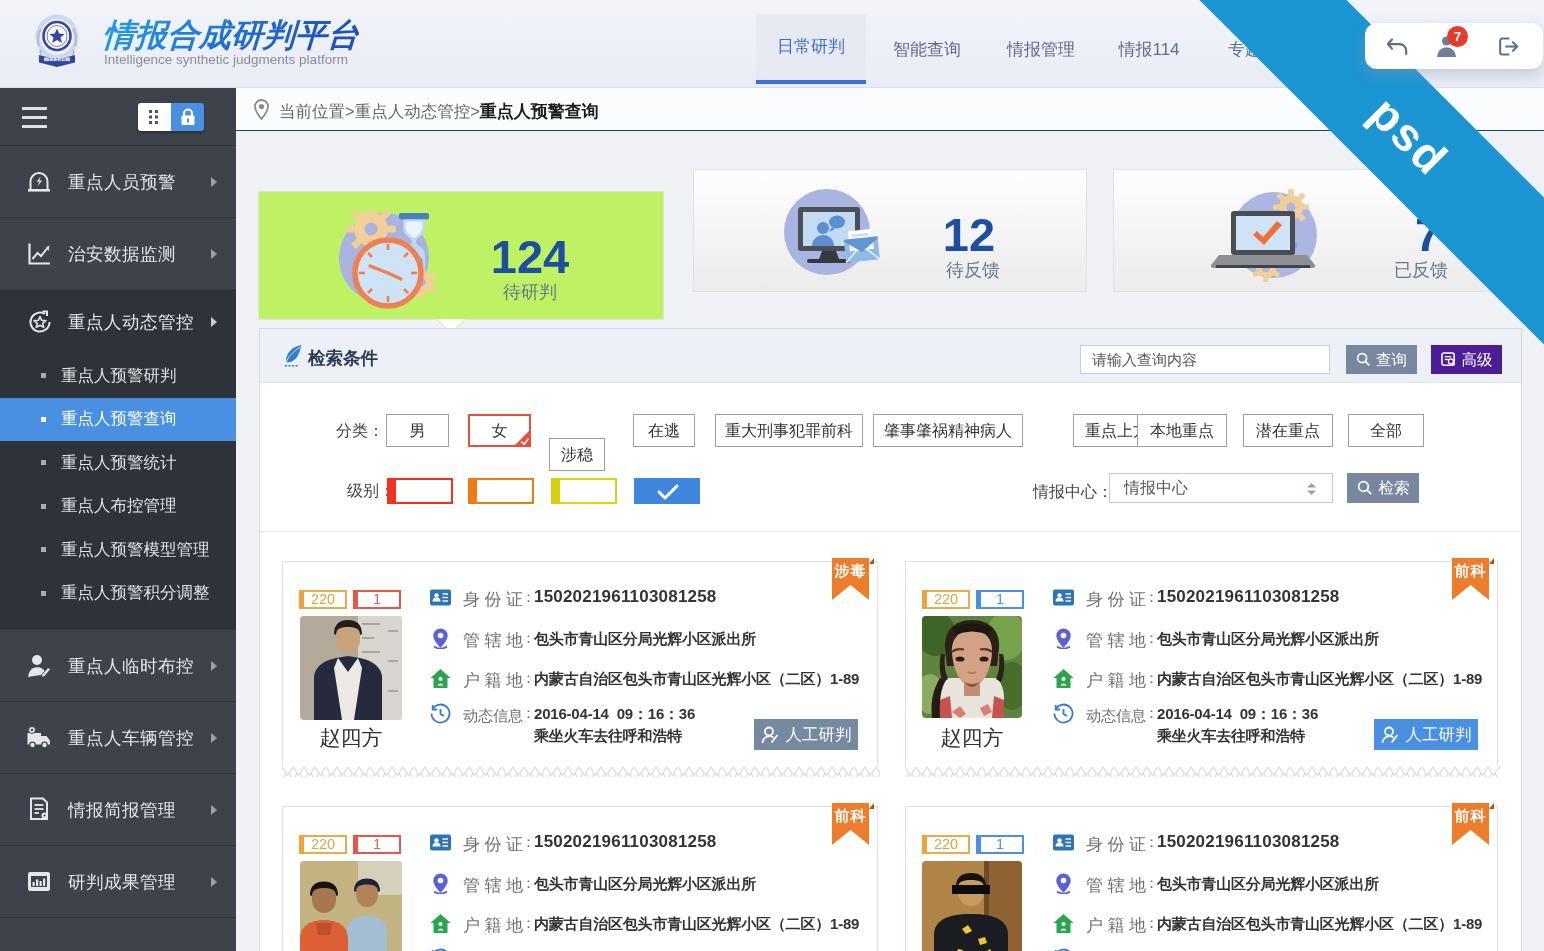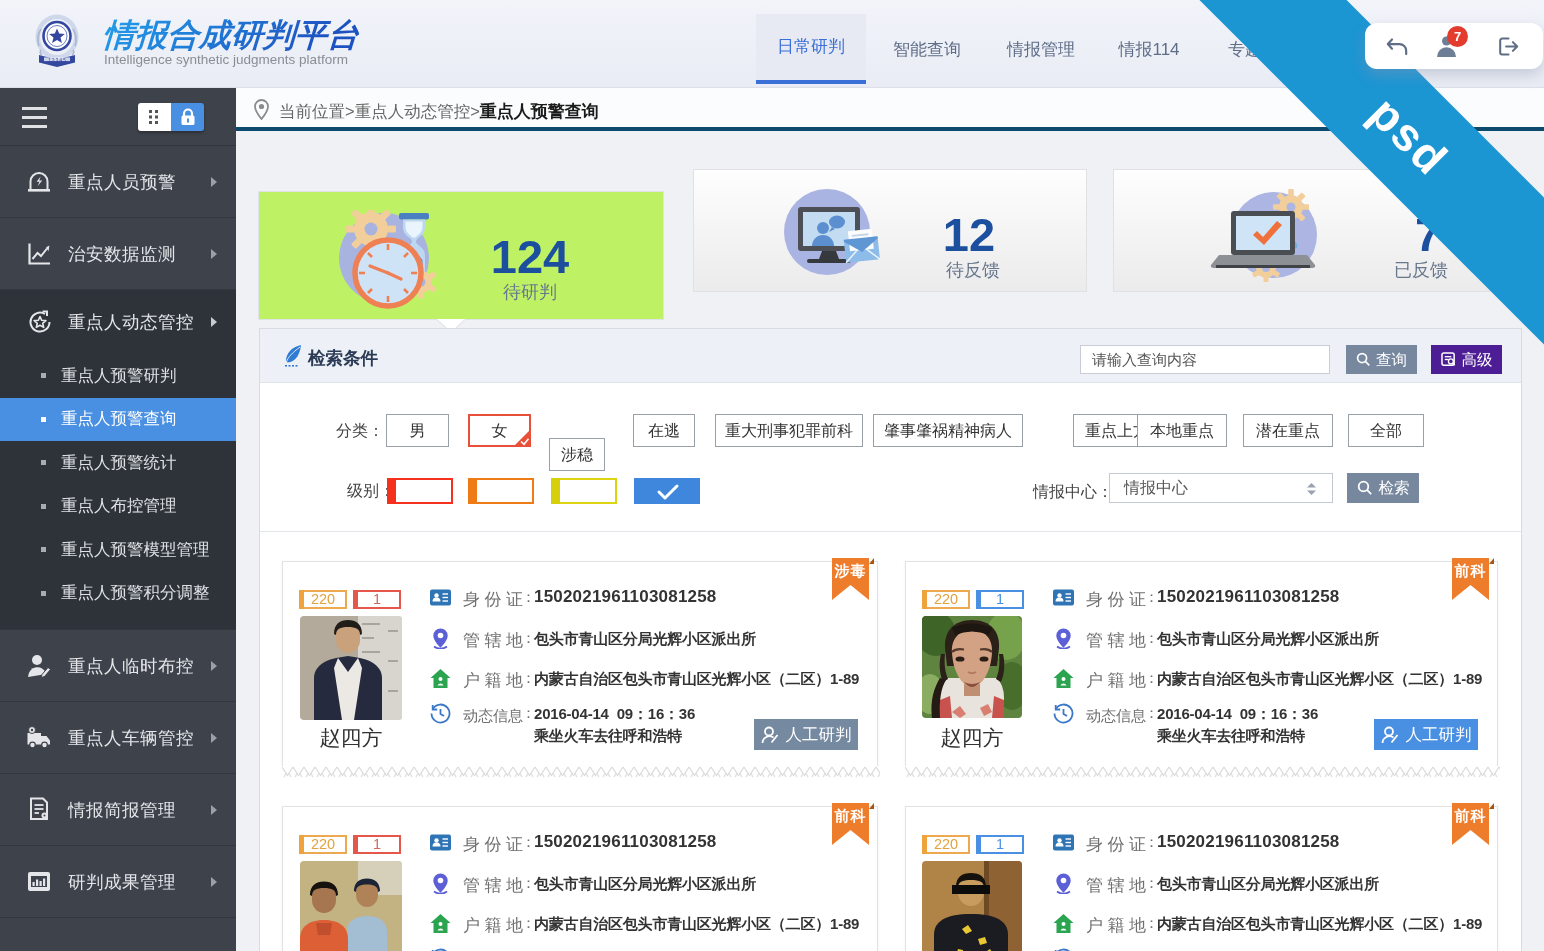--- a/index.html
+++ b/index.html
@@ -32,21 +32,21 @@
 .mi-arrow{position:absolute;right:19px;top:50%;transform:translateY(-50%);width:0;height:0;border-left:6px solid #9aa0a8;border-top:5px solid transparent;border-bottom:5px solid transparent;}
 #group{background:#2e333a;border-bottom:1px solid #33373e;padding-bottom:14px;}
 #group .parent{position:relative;height:64px;}
 .sub{position:relative;height:43.5px;text-align:right;}
 .sub .bullet{position:absolute;left:41px;top:50%;margin-top:-2.5px;width:5px;height:5px;background:#a8adb4;}
 .sub .st{position:absolute;left:61px;top:50%;transform:translateY(-50%);font-size:16.5px;color:#dfe1e5;}
 .sub.active{background:#4a90e2;}
 .sub.active .bullet{background:#fff;}
 .sub.active .st{color:#fff;}
 
-#crumb{position:absolute;left:236px;top:88px;width:1308px;height:43px;background:#fbfcfd;border-bottom:4px solid #0c4a6e;z-index:4;}
+#crumb{position:absolute;left:236px;top:88px;width:1308px;height:43px;background:#fbfcfd;border-bottom:1px solid #0c4a6e;z-index:4;}
 #crumb .txt{position:absolute;left:43px;top:12px;font-size:16.5px;color:#666;}
 #crumb .txt b{color:#1b1b1b;font-size:17px;}
 
 .stat{position:absolute;top:169px;width:394px;height:123px;background:linear-gradient(#fefefe,#ebebec);border:1px solid #dfe1e4;}
 #stat1{left:258px;top:167px;width:406px;height:129px;background:#bef264;border:1px solid #dfe3e7;margin-top:24px;}
 #stat1 .ptr{position:absolute;left:178px;bottom:-13px;width:0;height:0;border-left:14px solid transparent;border-right:14px solid transparent;border-top:13px solid #fff;filter:drop-shadow(0 1px 0 #d8dbe0);}
 .stat-num{position:absolute;top:37px;font-size:47px;font-weight:bold;color:#1d4f9f;text-align:center;width:160px;}
 .stat-lbl{position:absolute;top:88px;font-size:18px;color:#68778c;text-align:center;width:160px;}
 
 #panel{position:absolute;left:259px;top:328px;width:1263px;height:660px;background:#fff;border:1px solid #d8dce2;z-index:1;}

